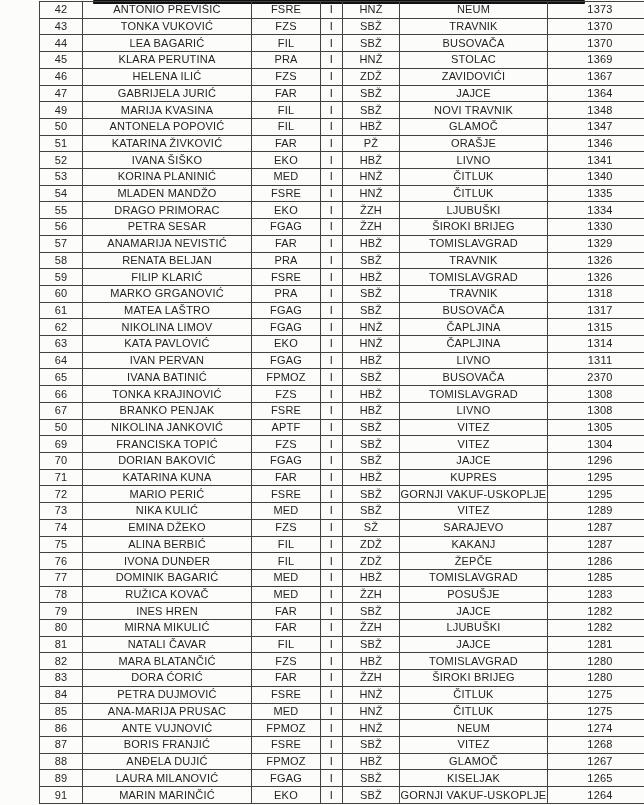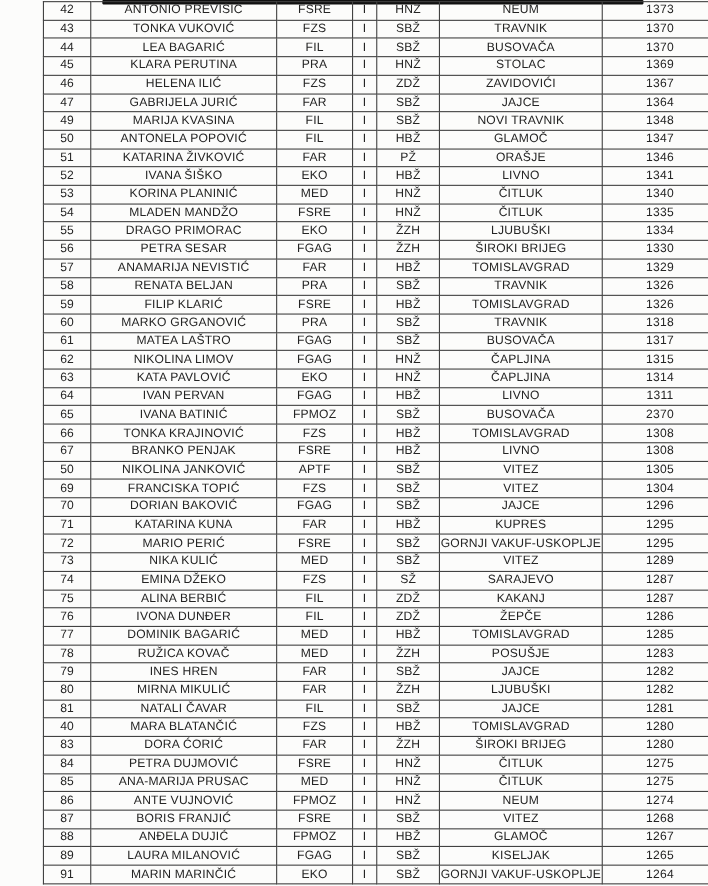--- a/index.html
+++ b/index.html
@@ -422,21 +422,21 @@
         <tr>
           <td class="c0">81</td>
           <td class="c1">NATALI ČAVAR</td>
           <td class="c2">FIL</td>
           <td class="c3">I</td>
           <td class="c4">SBŽ</td>
           <td class="c5">JAJCE</td>
           <td class="c6">1281</td>
         </tr>
         <tr>
-          <td class="c0">40</td>
+          <td class="c0">82</td>
           <td class="c1">MARA BLATANČIĆ</td>
           <td class="c2">FZS</td>
           <td class="c3">I</td>
           <td class="c4">HBŽ</td>
           <td class="c5">TOMISLAVGRAD</td>
           <td class="c6">1280</td>
         </tr>
         <tr>
           <td class="c0">83</td>
           <td class="c1">DORA ĆORIĆ</td>

